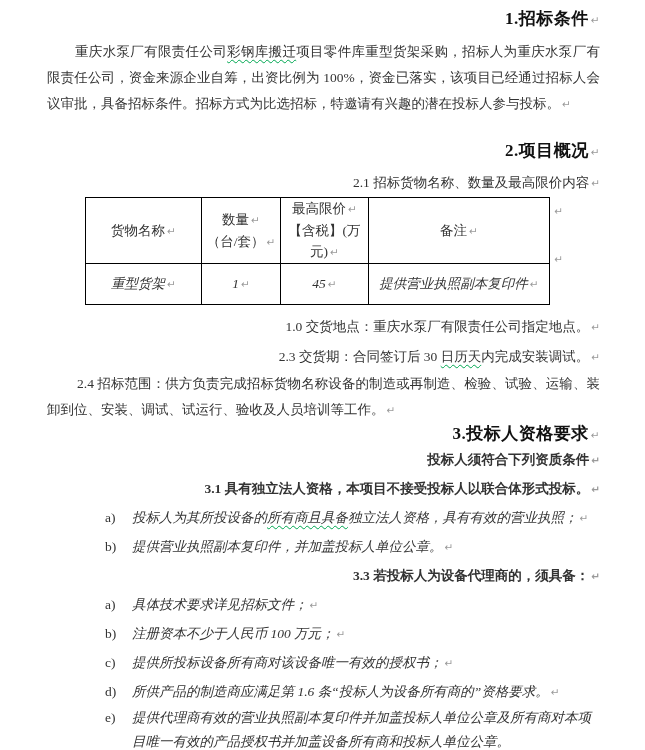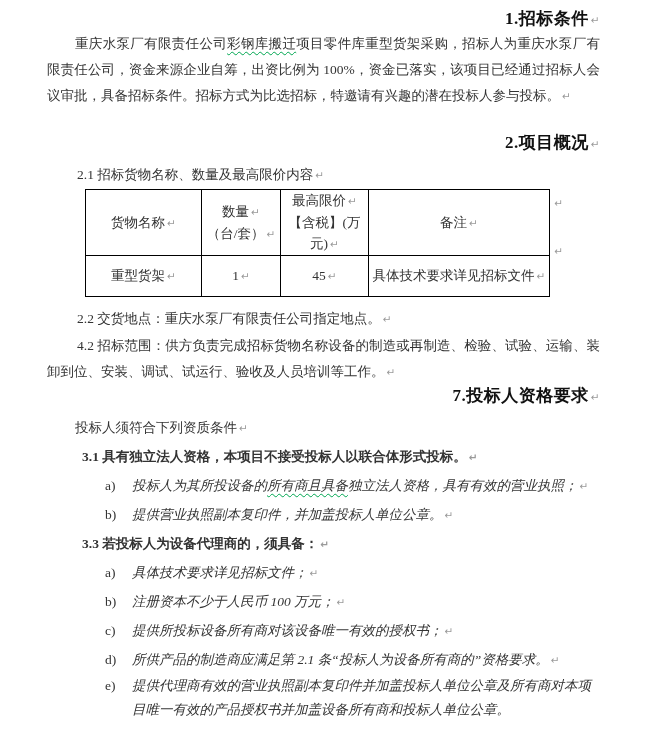--- a/index.html
+++ b/index.html
@@ -10,64 +10,64 @@
     font-family:"Liberation Serif","DejaVu Serif",serif;
     color:#333333;
     -webkit-font-smoothing:antialiased;
   }
   .doc { padding:8px 45px 0 47px; width:553px; }
 
   .h {
     font-size:17px; font-weight:bold; color:#111111;
     line-height:22px; letter-spacing:0.5px;text-align:right;
   }
-  .line { font-size:13.5px; line-height:20px; }
+  .line { font-size:13.5px; line-height:20px;text-align:right; }
 
   .mark {
     color:#9a9a9a; font-size:10.5px;
     font-family:"DejaVu Sans",sans-serif;
     margin-left:2px; vertical-align:baseline;
   }
   .h .mark { font-weight:normal; }
 
   .wavy {
     text-decoration:underline;
     text-decoration-style:wavy;
     text-decoration-color:#00a650;
     text-decoration-thickness:1px;
     text-underline-offset:3px;
   }
 
   
-  #p1 { margin-top:0; font-size:13.5px; line-height:26px; text-align:justify; text-indent:28px; }
+  #p1 { margin-top:8px; font-size:13.5px; line-height:26px; text-align:justify; text-indent:28px; }
   #h2 { margin-top:23px; }
   #i21 { margin-top:10px; margin-left:30px; }
 
   .tablewrap { position:relative; margin-top:4px; margin-left:38px; width:460px; }
   table.goods { border-collapse:collapse; table-layout:fixed; width:460px; }
   table.goods td {
     border:1px solid #000000;
     font-size:13.5px; color:#333333;
     text-align:center; vertical-align:middle;
     padding:0;
   }
   .c1 { width:115px; } .c2 { width:78px; } .c3 { width:87px; } .c4 { width:180px; }
   tr.hdr td { height:48px; }
-  tr.dat td { height:40px; }
+  tr.dat td { height:40px;font-style:italic; }
   td.left { text-align:left; padding-left:8px; }
   .cellline { line-height:21px; }
   .rowmark { position:absolute; right:-18px; }
   .rowmark.r1 { top:8px; }
   .rowmark.r2 { top:56px; }
 
   #i22 { margin-top:12px; margin-left:30px; }
   #i23 { margin-top:10px; margin-left:30px; }
   #i24 { margin-top:4px; font-size:13.5px; line-height:26px; text-align:justify; text-indent:30px; }
   #h3 { margin-top:0; }
-  #intro { margin-top:10px; margin-left:28px; }
+  #intro { margin-top:4px; margin-left:28px;font-weight:bold; }
   .n3 { margin-top:9px; margin-left:35px;font-weight:bold; }
 
   .li { display:flex; margin-top:9px; margin-left:58px; font-size:13.5px; line-height:20px; }
   .li .lab { width:27px; flex-shrink:0; }
   .li .txt { flex:1;font-style:italic; }
   .li.two { line-height:24px; margin-top:4px; }
 </style>
 </head>
 <body>
 
@@ -93,34 +93,35 @@
         <td class="c3">
           <div class="cellline"><span>最高限价</span><span class="mark">↵</span></div>
           <div class="cellline"><span>【含税】(万元)</span><span class="mark">↵</span></div>
         </td>
         <td class="c4"><span class="cellline"><span>备注</span><span class="mark">↵</span></span></td>
       </tr>
       <tr class="dat">
         <td class="c1 left"><span>重型货架</span><span class="mark">↵</span></td>
         <td class="c2"><span>1</span><span class="mark">↵</span></td>
         <td class="c3"><span>45</span><span class="mark">↵</span></td>
-        <td class="c4 left"><span>具体技术要求详见招标文件</span><span class="mark">↵</span></td>
+        <td class="c4 left"><span>提供营业执照副本复印件</span><span class="mark">↵</span></td>
       </tr>
     </tbody>
       </table>
     <span class="mark rowmark r1">↵</span>
     <span class="mark rowmark r2">↵</span>
   </div>
 
-  <div class="line" id="i22"><span>2.2 交货地点：重庆水泵厂有限责任公司指定地点。</span><span class="mark">↵</span></div>
+  <div class="line" id="i22"><span>1.0 交货地点：重庆水泵厂有限责任公司指定地点。</span><span class="mark">↵</span></div>
 
+  <div class="line" id="i23"><span>2.3 交货期：合同签订后 30 </span><span class="wavy">日历天</span><span>内完成安装调试。</span><span class="mark">↵</span></div>
 
-  <div id="i24"><span>4.2 招标范围：供方负责完成招标货物名称设备的制造或再制造、检验、试验、运输、装卸到位、安装、调试、试运行、验收及人员培训等工作。</span><span class="mark">↵</span></div>
+  <div id="i24"><span>2.4 招标范围：供方负责完成招标货物名称设备的制造或再制造、检验、试验、运输、装卸到位、安装、调试、试运行、验收及人员培训等工作。</span><span class="mark">↵</span></div>
 
-  <div class="h" id="h3"><span>7.投标人资格要求</span><span class="mark">↵</span></div>
+  <div class="h" id="h3"><span>3.投标人资格要求</span><span class="mark">↵</span></div>
 
   <div class="line" id="intro"><span>投标人须符合下列资质条件</span><span class="mark">↵</span></div>
 
   <div class="line n3"><span>3.1 具有独立法人资格，本项目不接受投标人以联合体形式投标。</span><span class="mark">↵</span></div>
 
 
   <div class="li">
     <span class="lab">a)</span>
     <span class="txt"><span>投标人为其所投设备的</span><span class="wavy">所有商且具备</span><span>独立法人资格，具有有效的营业执照；</span><span class="mark">↵</span></span>
   </div>
@@ -142,21 +143,21 @@
     <span class="txt"><span>注册资本不少于人民币 100 万元；</span><span class="mark">↵</span></span>
   </div>
 
   <div class="li">
     <span class="lab">c)</span>
     <span class="txt"><span>提供所投标设备所有商对该设备唯一有效的授权书；</span><span class="mark">↵</span></span>
   </div>
 
   <div class="li">
     <span class="lab">d)</span>
-    <span class="txt"><span>所供产品的制造商应满足第 2.1 条“投标人为设备所有商的”资格要求。</span><span class="mark">↵</span></span>
+    <span class="txt"><span>所供产品的制造商应满足第 1.6 条“投标人为设备所有商的”资格要求。</span><span class="mark">↵</span></span>
   </div>
 
   <div class="li two">
     <span class="lab">e)</span>
     <span class="txt"><span>提供代理商有效的营业执照副本复印件并加盖投标人单位公章及所有商对本项目唯一有效的产品授权书并加盖设备所有商和投标人单位公章。</span></span>
   </div>
 
 </div>
 
 </body></html>

